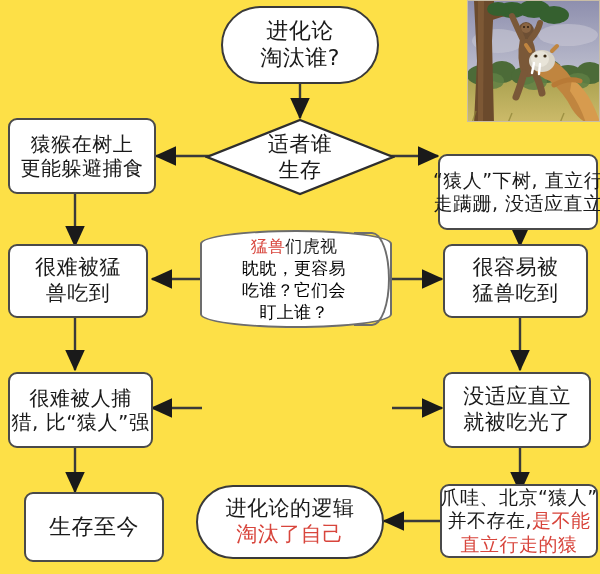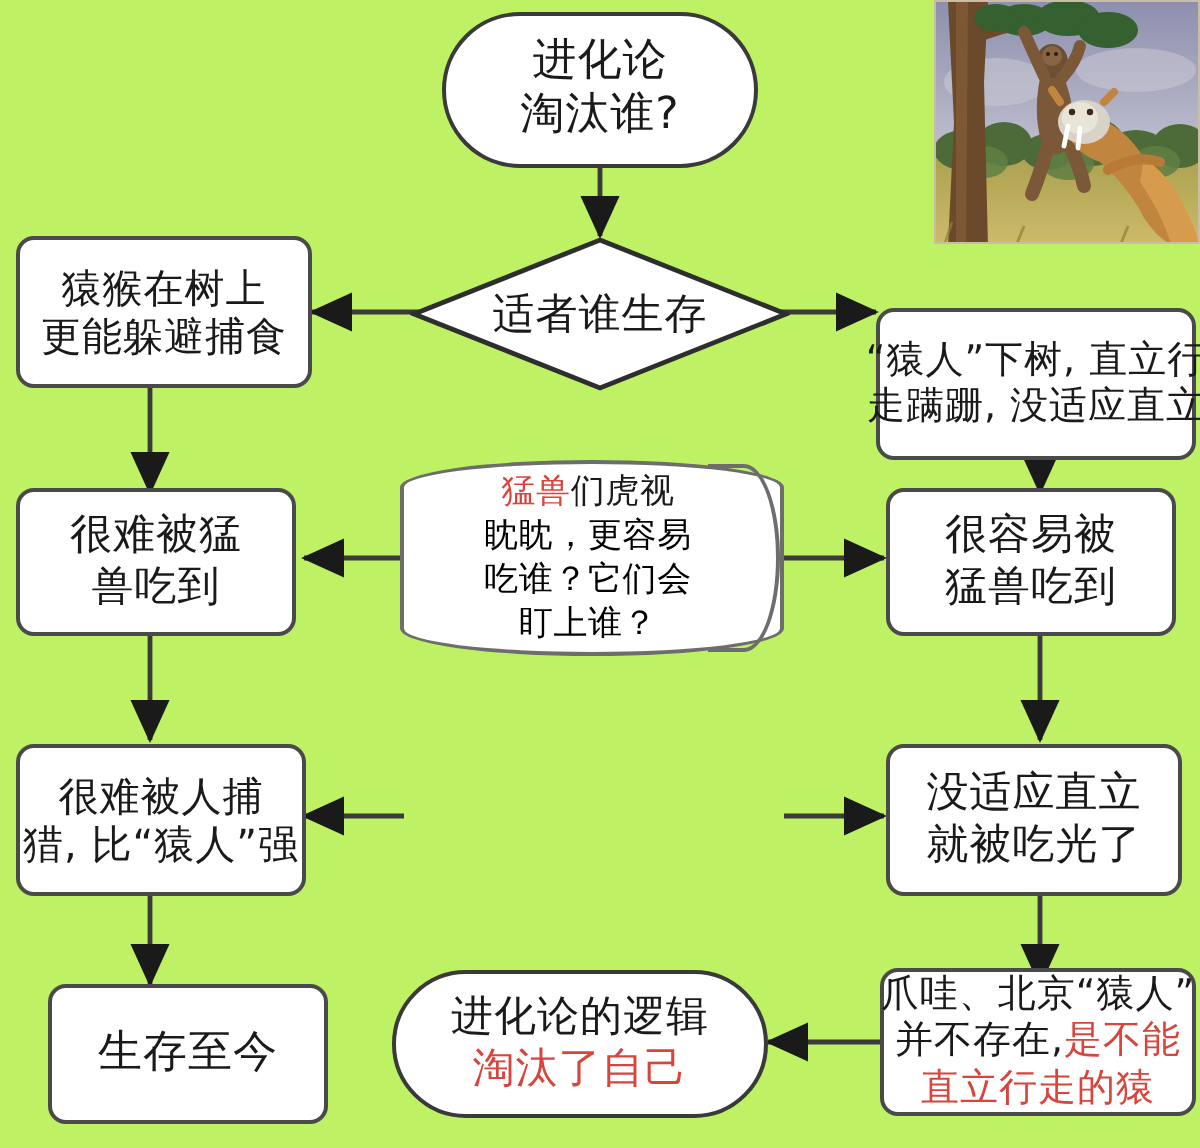--- a/index.html
+++ b/index.html
@@ -4,21 +4,21 @@
 <style>
   html, body {
     margin: 0;
     padding: 0;
     background: #ffffff;
   }
   #canvas {
     position: relative;
     width: 600px;
     height: 574px;
-    background: #bef264;
+    background: #fde047;
     font-family: "DejaVu Sans", "Liberation Sans", sans-serif;
     overflow: hidden;
   }
   
   .node {
     position: absolute;
     box-sizing: border-box;
     display: flex;
     flex-direction: column;
     align-items: center;
@@ -48,21 +48,21 @@
     z-index: 5;
   }
   .diamond-shape {
     position: absolute;
     inset: 0;
   }
   .diamond-text {
     position: absolute;
     inset: 0;
     display: flex;
-    flex-direction: row;
+    flex-direction: column;
     align-items: center;
     justify-content: center;
     line-height: 1.25;
     color: #1a1a1a;
     letter-spacing: 0.5px;
   }
 
   
   .cyl {
     position: absolute;

